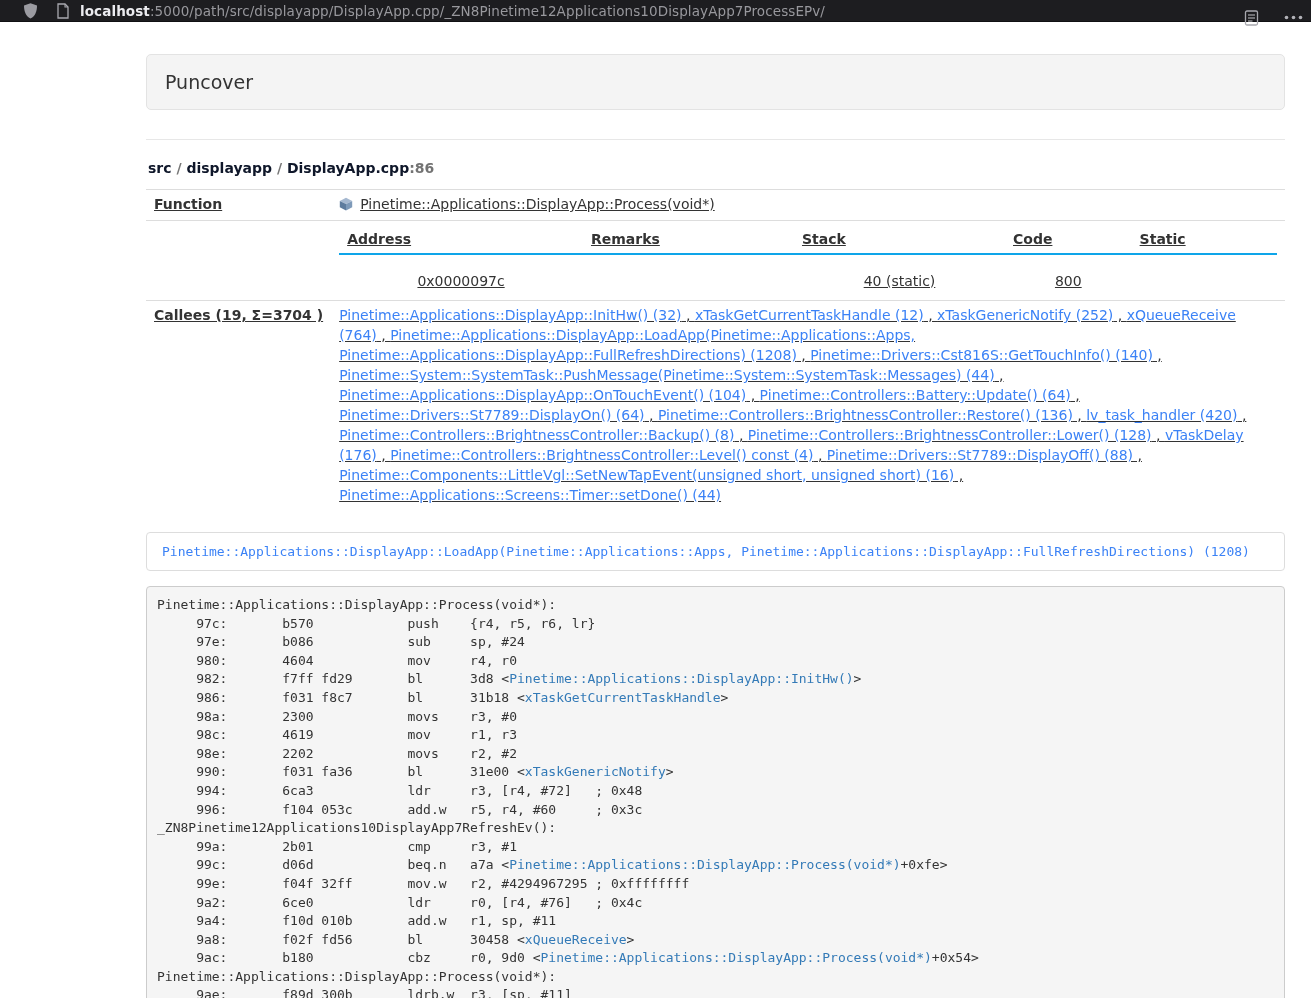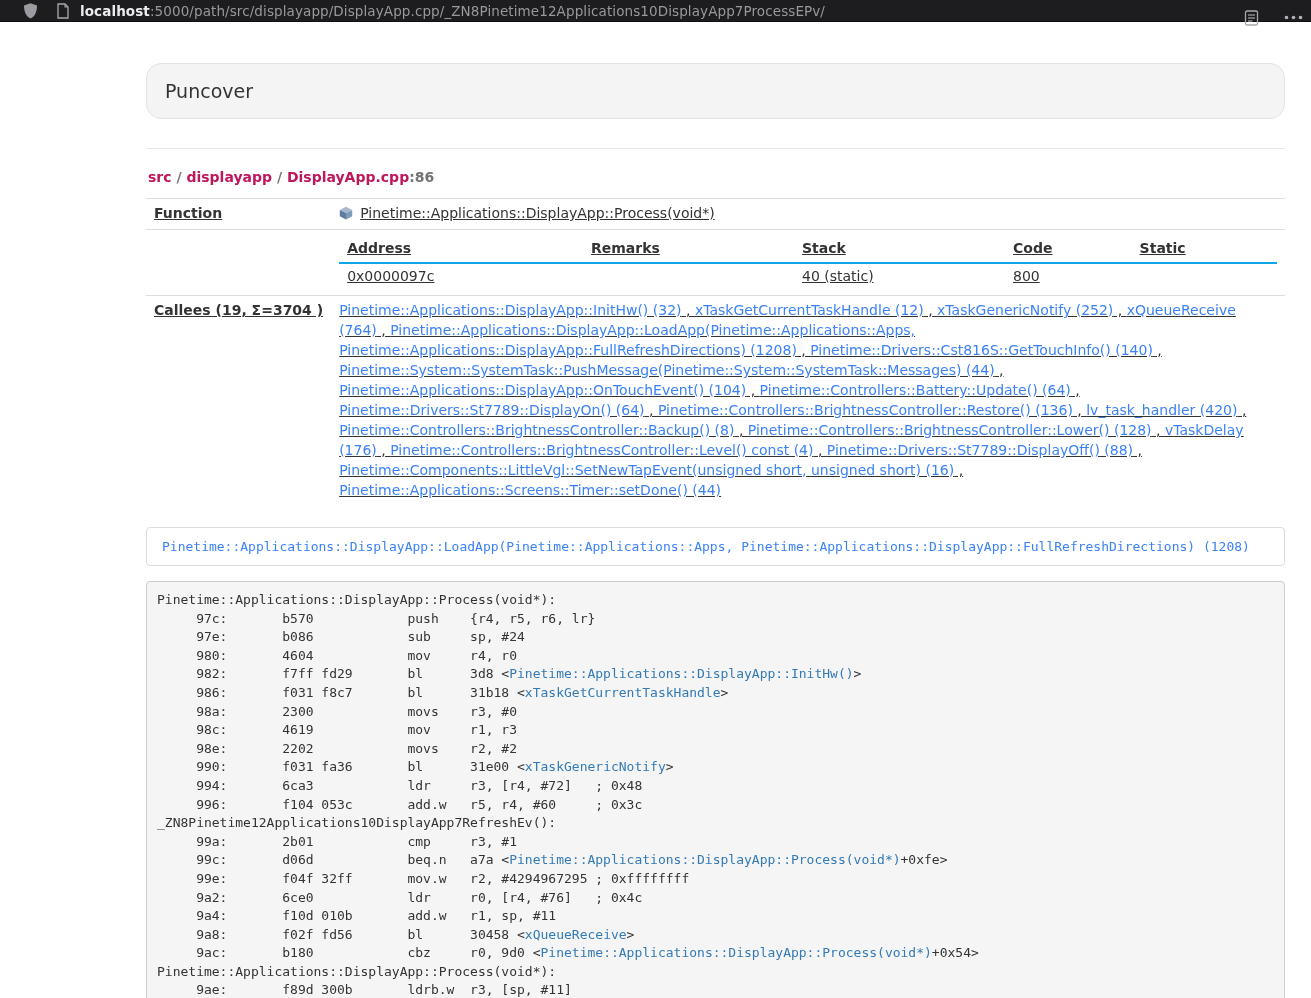--- a/index.html
+++ b/index.html
@@ -26,50 +26,50 @@
     letter-spacing:0.1px;
   }
   .urlbar .host { color:#ececf0; font-weight:bold; }
   .tb-right-1 { position:absolute; left:1244px; top:10px; }
   .tb-right-2 { position:absolute; left:1284px; top:15px; }
 
   
   .container { margin-left:146px; width:1139px; }
 
   .brand-panel {
-    margin-top:41px; background:#f4f4f4; border:1px solid #e3e3e3;
-    border-radius:15px; padding:16px 18px;
+    margin-top:32px; background:#f4f4f4; border:1px solid #e3e3e3;
+    border-radius:5px; padding:16px 18px;
   }
   .brand-panel h1 { margin:0; font-size:19px; font-weight:normal; color:#333; }
 
   .rule { margin:29px 0 0 0; border:none; border-top:1px solid #e7e7e7; }
 
   .breadcrumb { margin:20px 0 13px 2px; font-size:14px; font-weight:bold; color:#555; }
-  .breadcrumb a { color:#be185d; }
+  .breadcrumb a { color:#0f172a; }
   .bc-sep { color:#777; }
   .bc-suffix { color:#737373; }
 
   
   .fn-table {
     width:100%; border-collapse:collapse; font-size:14px; line-height:20px; color:#333;text-decoration:underline;
   }
   .fn-table > tbody > tr > th,
   .fn-table > tbody > tr > td {
     border-top:1px solid #ddd; padding:4px 8px; text-align:left;
     vertical-align:top; font-weight:normal;
   }
   .fn-table .lbl { font-weight:bold; width:151px; white-space:nowrap; }
   .fn-icon { display:inline-block; vertical-align:-2px; margin-right:7px; }
 
   .stats-table { width:100%; border-collapse:collapse; font-size:14px; }
   .stats-table th {
     font-weight:bold; text-align:left; padding:4px 8px;
     border-bottom:2px solid #0ea5e9;
   }
-  .stats-table td { text-align:left; padding:2px 8px 5px; }
+  .stats-table td { text-align:center; padding:16px 8px 5px; }
 
   
   .callee-box {
     margin-top:23px; border:1px solid #ddd; border-radius:4px; background:#fff;
     padding:9px 15px; font-family:"DejaVu Sans Mono","Liberation Mono",monospace;
     font-size:13px; line-height:19px; white-space:nowrap; overflow:hidden;
   }
 
   
   .code-block {

